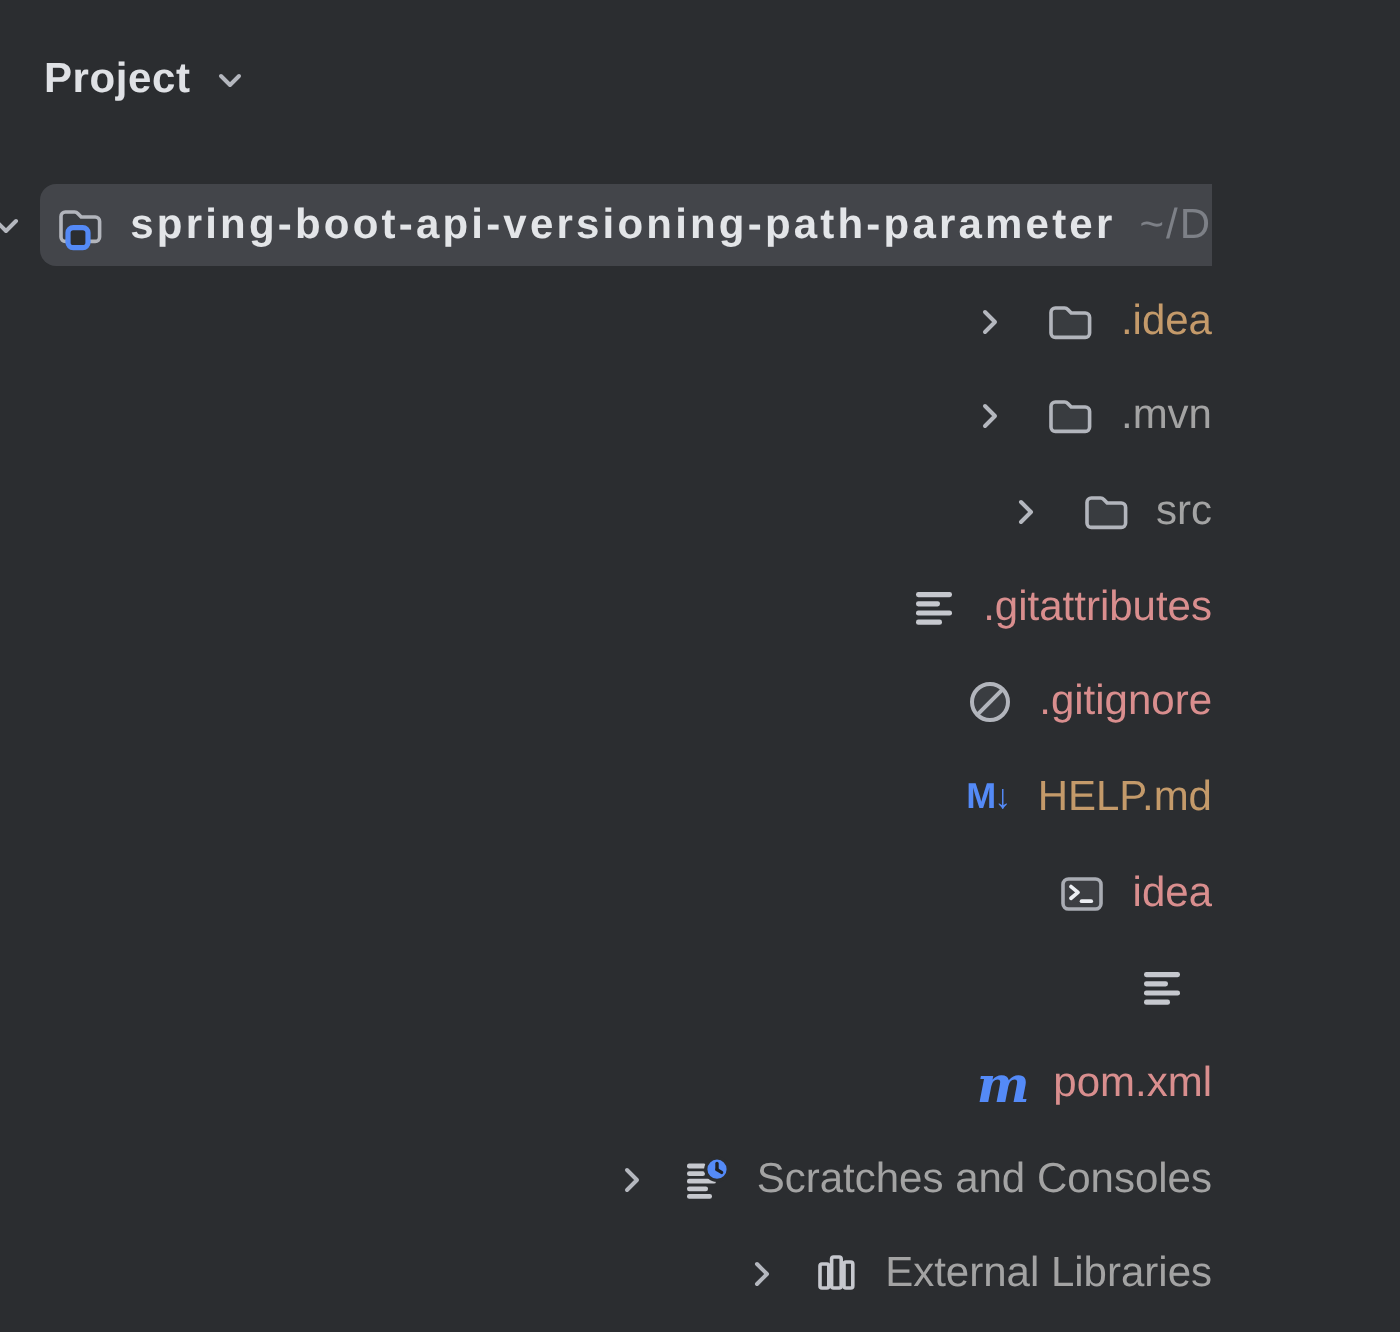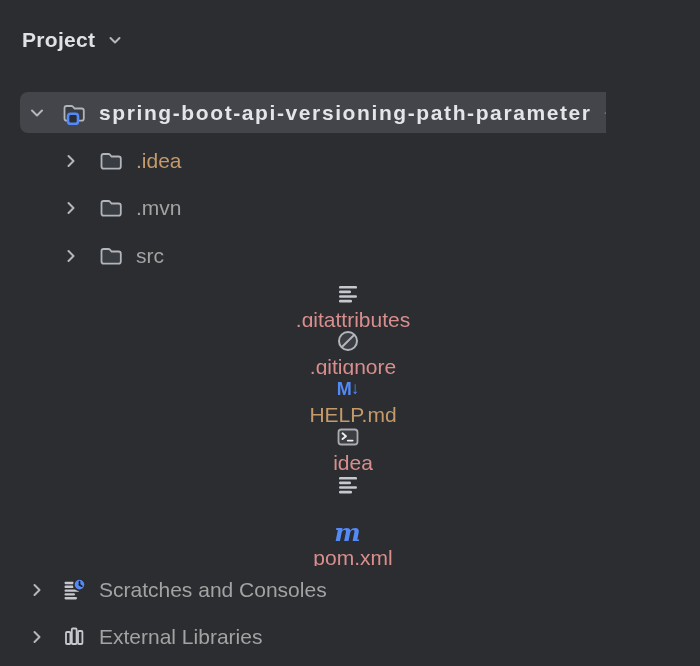--- a/index.html
+++ b/index.html
@@ -6,31 +6,31 @@
   .panel{
     width:606px;height:666px;overflow:hidden;position:relative;
     background:#2B2D30;
     font-family:"Liberation Sans", sans-serif;
     -webkit-font-smoothing:antialiased;
   }
   .hdr{height:80px;display:flex;align-items:center;padding-left:22px;}
   .hdr-title{font-size:21px;font-weight:bold;color:#DFE1E5;letter-spacing:.3px;}
   .hdr-chev{margin-left:10px;display:flex;}
   .tree{margin-top:9px;}
-  .row{height:47.7px;display:flex;align-items:center;position:relative;white-space:nowrap;overflow:hidden;}
+  .row{height:47.7px;display:flex;align-items:center;position:relative;white-space:nowrap;overflow:hidden;justify-content:flex-end;}
   .row > *{position:relative;z-index:1;}
   .row.selected::before{
     content:'';position:absolute;left:20px;right:0;top:3px;bottom:4px;
     background:#43454A;border-radius:8px 0 0 8px;z-index:0;
   }
   .lvl0{padding-left:26px;}
   .lvl0 .chev{margin-right:12px;}
   .lvl1f{padding-left:60px;}
   .lvl1f .chev{margin-right:15px;}
-  .lvl1x{padding-left:100px;flex-direction:column;}
+  .lvl1x{padding-left:100px;}
   .chev{width:22px;height:22px;flex:0 0 auto;display:flex;align-items:center;justify-content:center;cursor:pointer;}
   .icon{width:28px;height:28px;flex:0 0 auto;margin-right:11px;display:flex;align-items:center;justify-content:center;}
   .label{font-size:21px;color:#a3a3a3;}
   .c-ign{color:#C49A6A;}
   .c-unv{color:#D98E8E;}
   .root-name{font-size:21px;font-weight:bold;color:#E3E5E8;letter-spacing:1.6px;}
   .root-path{font-size:21px;color:#7D8087;margin-left:12px;letter-spacing:1px;}
   .md-icon{font-weight:bold;color:#548AF7;font-size:18px;letter-spacing:-1px;}
   .md-icon .arr{font-size:17px;font-weight:bold;}
   .mvn-icon{font-family:"DejaVu Serif", serif;font-style:italic;font-weight:600;color:#548AF7;font-size:25px;line-height:1;}

